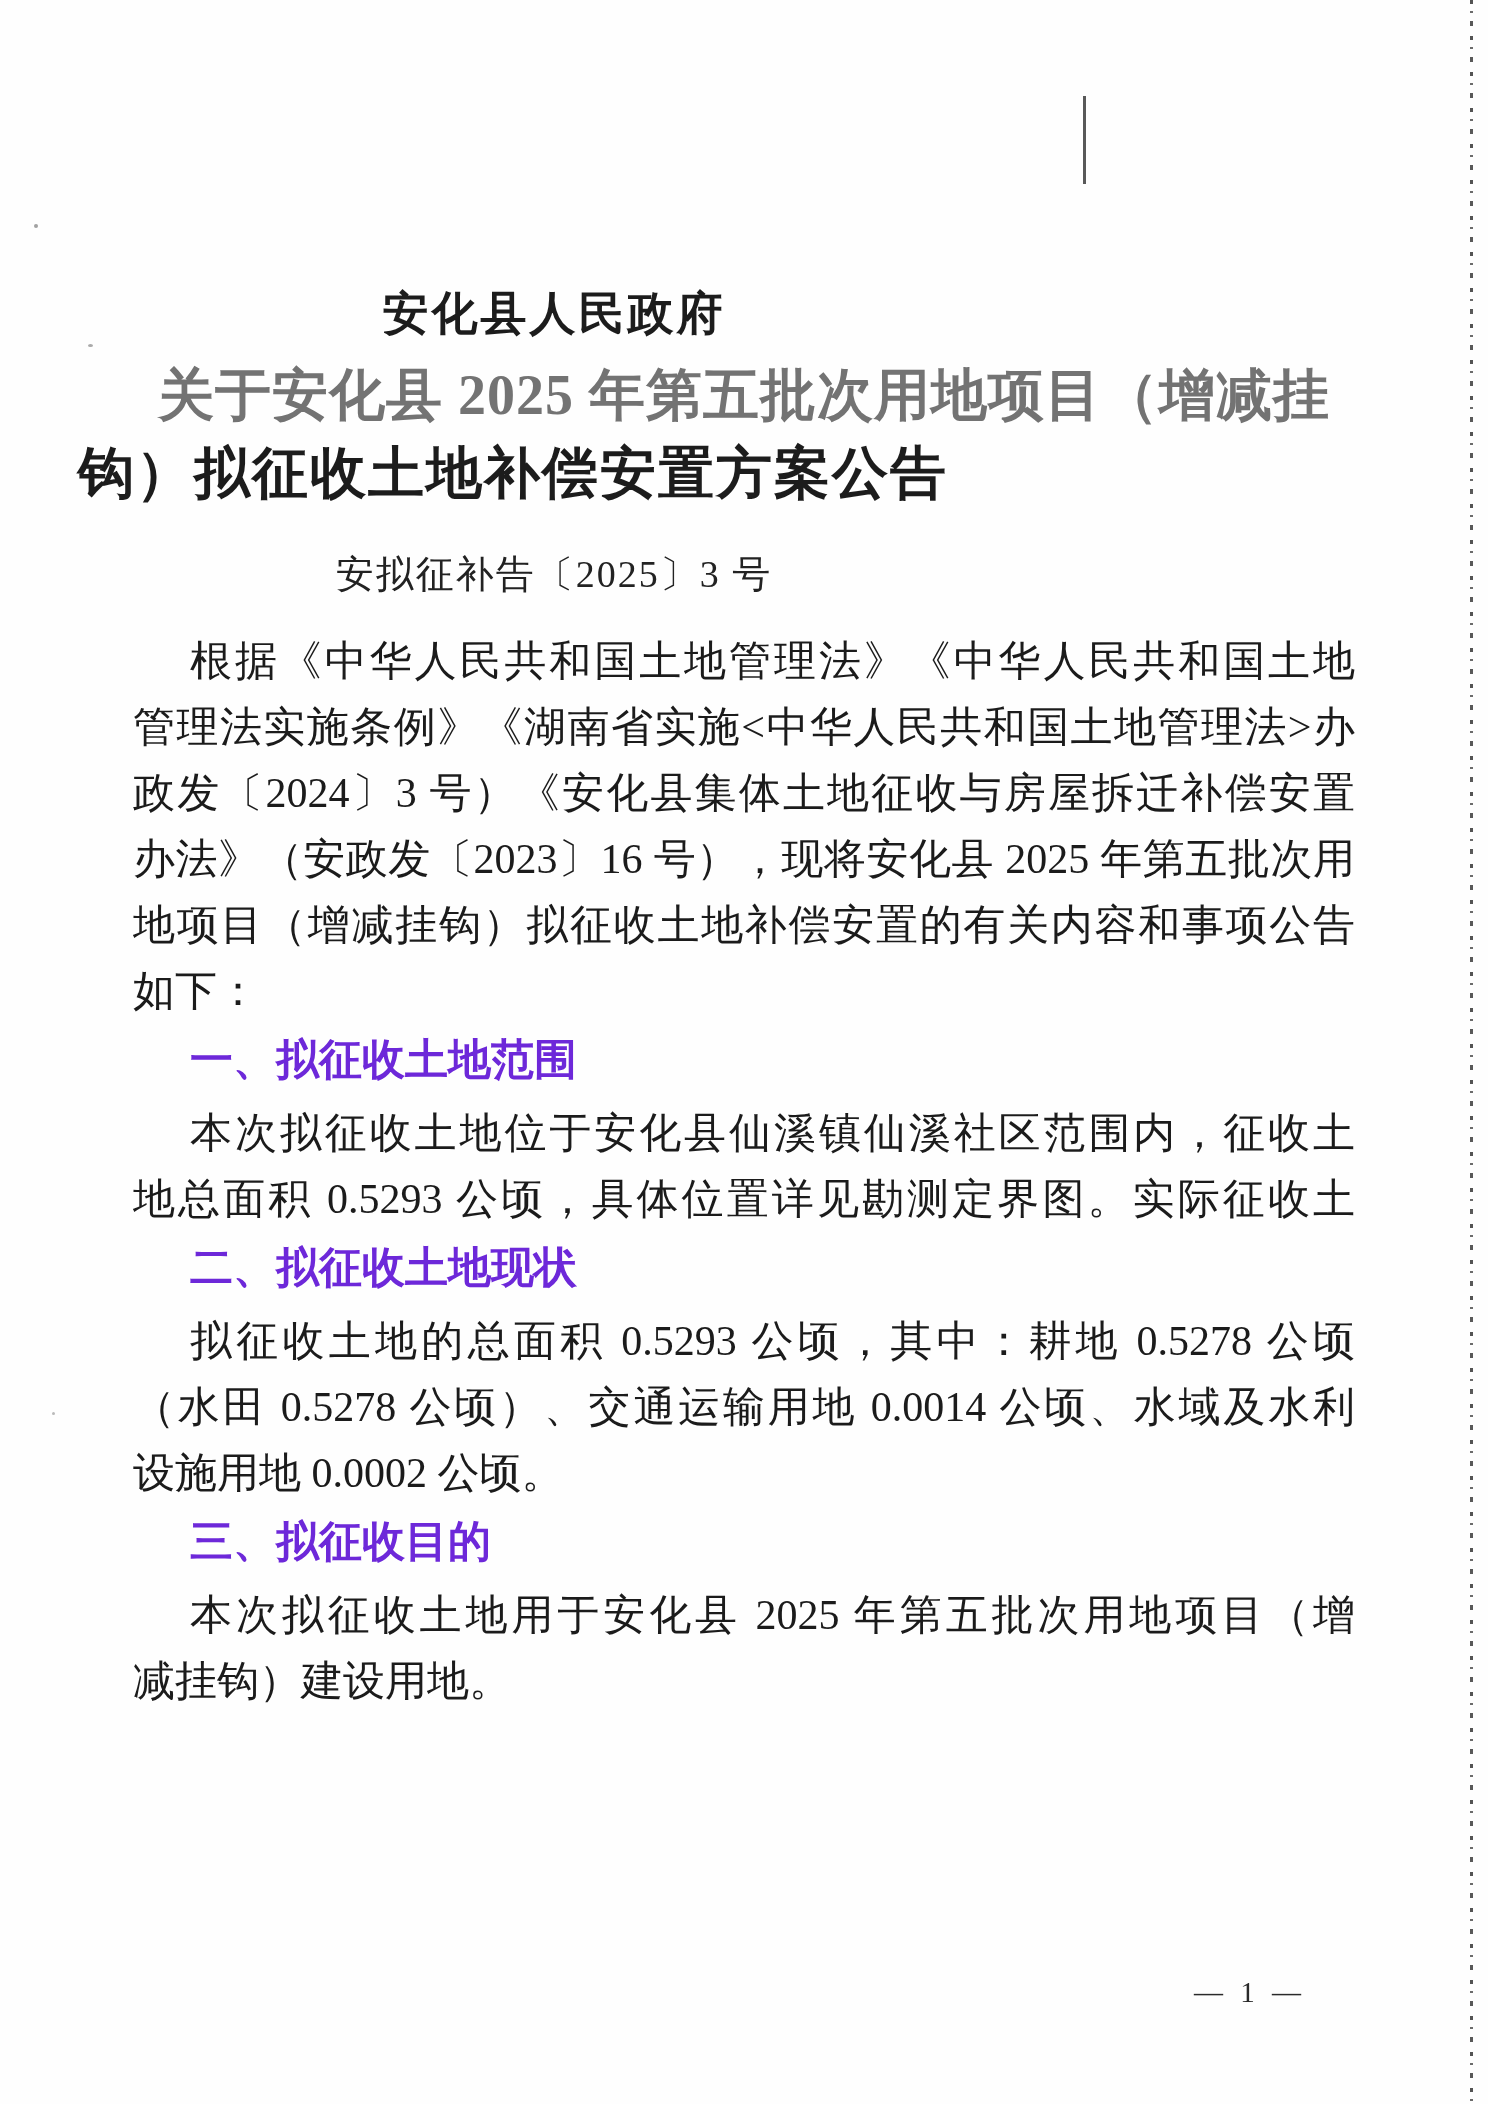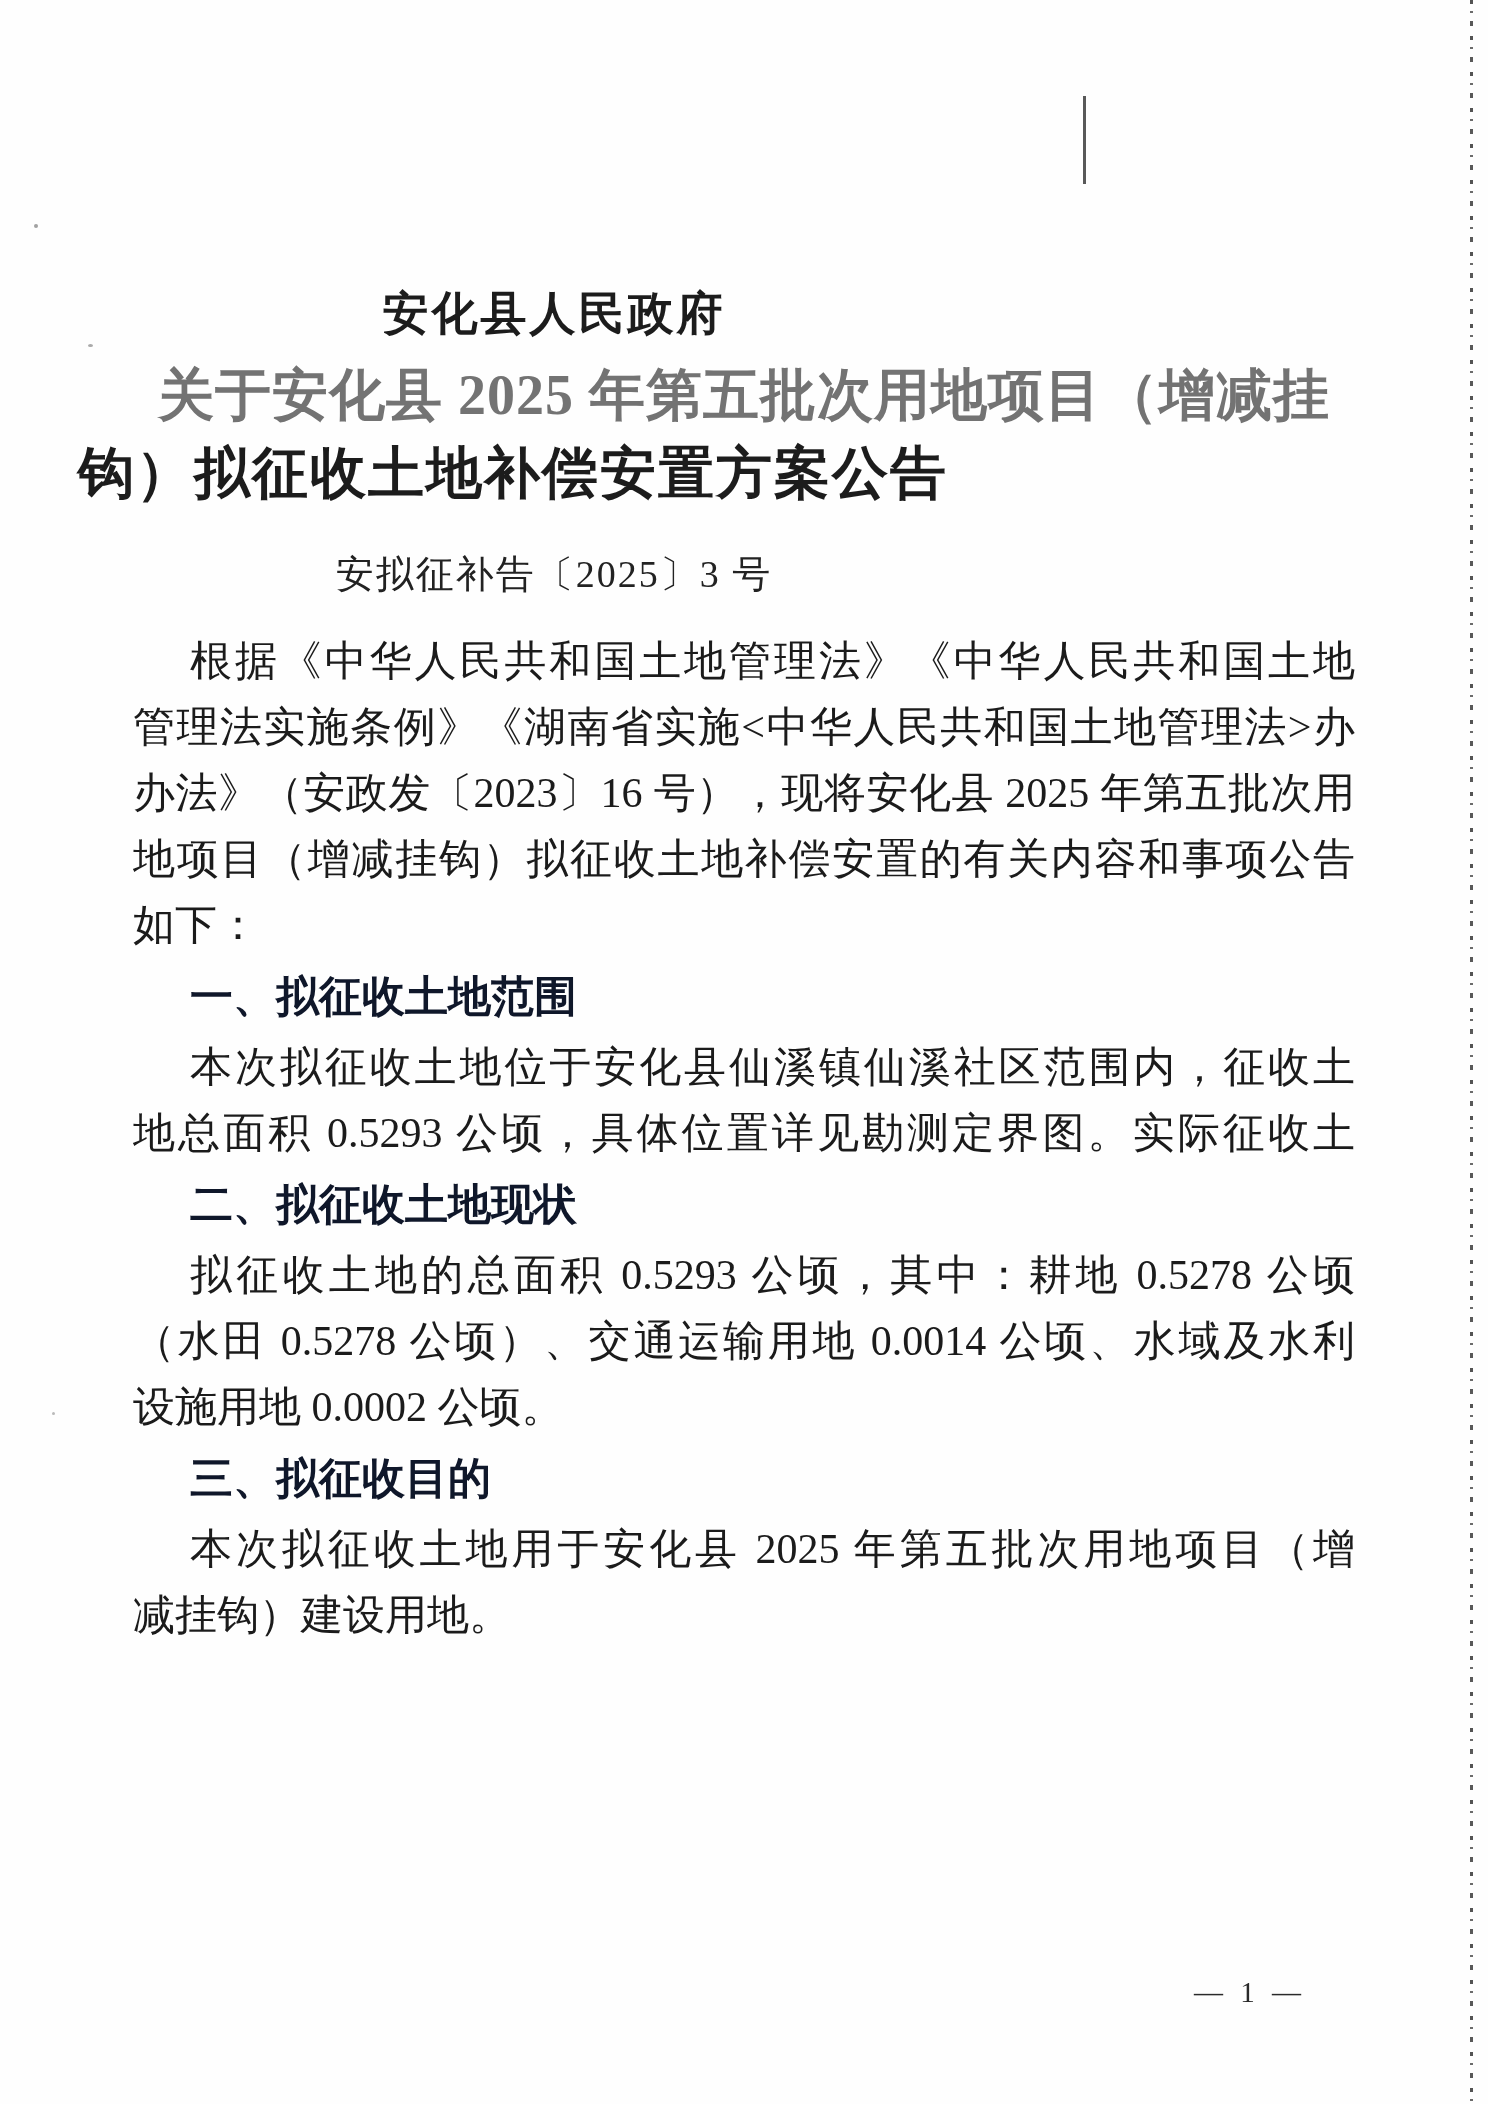--- a/index.html
+++ b/index.html
@@ -82,21 +82,22 @@
     text-align: justify;
     text-align-last: justify;
   }
   .h {
     font-weight: 700;
     font-size: 43px;
     padding-left: 57px;
     margin-top: 6px;
     margin-bottom: 4px;
     min-height: 66px;
-    color: #0f172a;
+    color: #6d28d9;
+    font-family: Liberation Mono, monospace;
   }
   
   .footer {
     position: absolute;
     left: 1140px;
     top: 1976px;
     width: 220px;
     text-align: center;
     font-size: 29px;
     letter-spacing: 5px;
@@ -143,20 +144,21 @@
 
 <div class="sheet">
   <div class="page">
     <div class="t1">安化县人民政府</div>
     <div class="t2">关于安化县 2025 年第五批次用地项目（增减挂</div>
     <div class="t3">钩）拟征收土地补偿安置方案公告</div>
     <div class="docnum">安拟征补告〔2025〕3 号</div>
     <div class="doc-body" id="doc-body">
         <div class="line indent fill">根据《中华人民共和国土地管理法》《中华人民共和国土地</div>
         <div class="line fill">管理法实施条例》《湖南省实施&lt;中华人民共和国土地管理法&gt;办</div>
+        <div class="line fill">政发〔2024〕3 号）《安化县集体土地征收与房屋拆迁补偿安置</div>
         <div class="line fill">办法》（安政发〔2023〕16 号），现将安化县 2025 年第五批次用</div>
         <div class="line fill">地项目（增减挂钩）拟征收土地补偿安置的有关内容和事项公告</div>
         <div class="line">如下：</div>
         <div class="h">一、拟征收土地范围</div>
         <div class="line indent fill">本次拟征收土地位于安化县仙溪镇仙溪社区范围内，征收土</div>
         <div class="line fill">地总面积 0.5293 公顷，具体位置详见勘测定界图。实际征收土</div>
         <div class="h">二、拟征收土地现状</div>
         <div class="line indent fill">拟征收土地的总面积 0.5293 公顷，其中：耕地 0.5278 公顷</div>
         <div class="line fill">（水田 0.5278 公顷）、交通运输用地 0.0014 公顷、水域及水利</div>
         <div class="line">设施用地 0.0002 公顷。</div>

